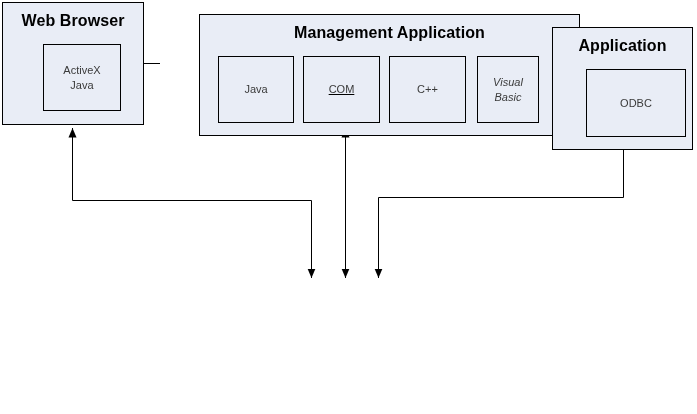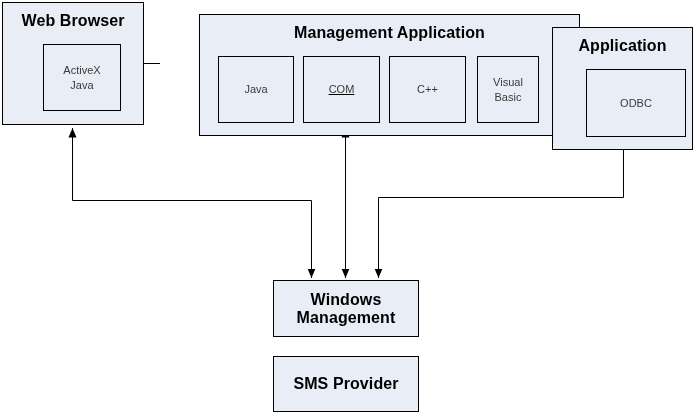--- a/index.html
+++ b/index.html
@@ -65,21 +65,21 @@
   .center-box .box-title { padding-top: 0; }
 
   
   #box-web-browser        { left: 2px;   top: 2px;   width: 142px; height: 123px; }
   #inner-activex-java     { left: 40px;  top: 41px;  width: 78px;  height: 67px; }
 
   #box-management-app     { left: 160px; top: 14px;   width: 381px; height: 122px; margin-left: 39px; }
   #inner-java             { left: 18px;  top: 41px;  width: 76px;  height: 67px; }
   #inner-com              { left: 103px; top: 41px;  width: 77px;  height: 67px; text-decoration: underline; }
   #inner-cpp              { left: 189px; top: 41px;  width: 77px;  height: 67px; }
-  #inner-visual-basic     { left: 277px; top: 41px;  width: 62px;  height: 67px; }
+  #inner-visual-basic     { left: 277px; top: 41px;  width: 62px;  height: 67px; font-style: italic; }
 
   #box-application        { left: 552px; top: 2px;   width: 141px; height: 123px; margin-top: 25px; }
   #inner-odbc             { left: 33px;  top: 41px;  width: 100px;  height: 68px; }
 
   #box-windows-management { left: 273px; top: 280px; width: 146px; height: 57px; }
   #box-sms-provider       { left: 273px; top: 356px; width: 146px; height: 56px; }
 </style>
 </head>
 <body>
 
@@ -122,21 +122,15 @@
     </div>
   </div>
 
   <div class="outer-box" id="box-application">
     <div class="box-title">Application</div>
     <div class="inner-box" id="inner-odbc">
       <span class="inner-label">ODBC</span>
     </div>
   </div>
 
-  <div class="center-box" id="box-windows-management">
-    <div class="box-title">Windows Management</div>
-  </div>
 
-  <div class="center-box" id="box-sms-provider">
-    <div class="box-title">SMS Provider</div>
-  </div>
 
 </div>
 
 </body></html>

